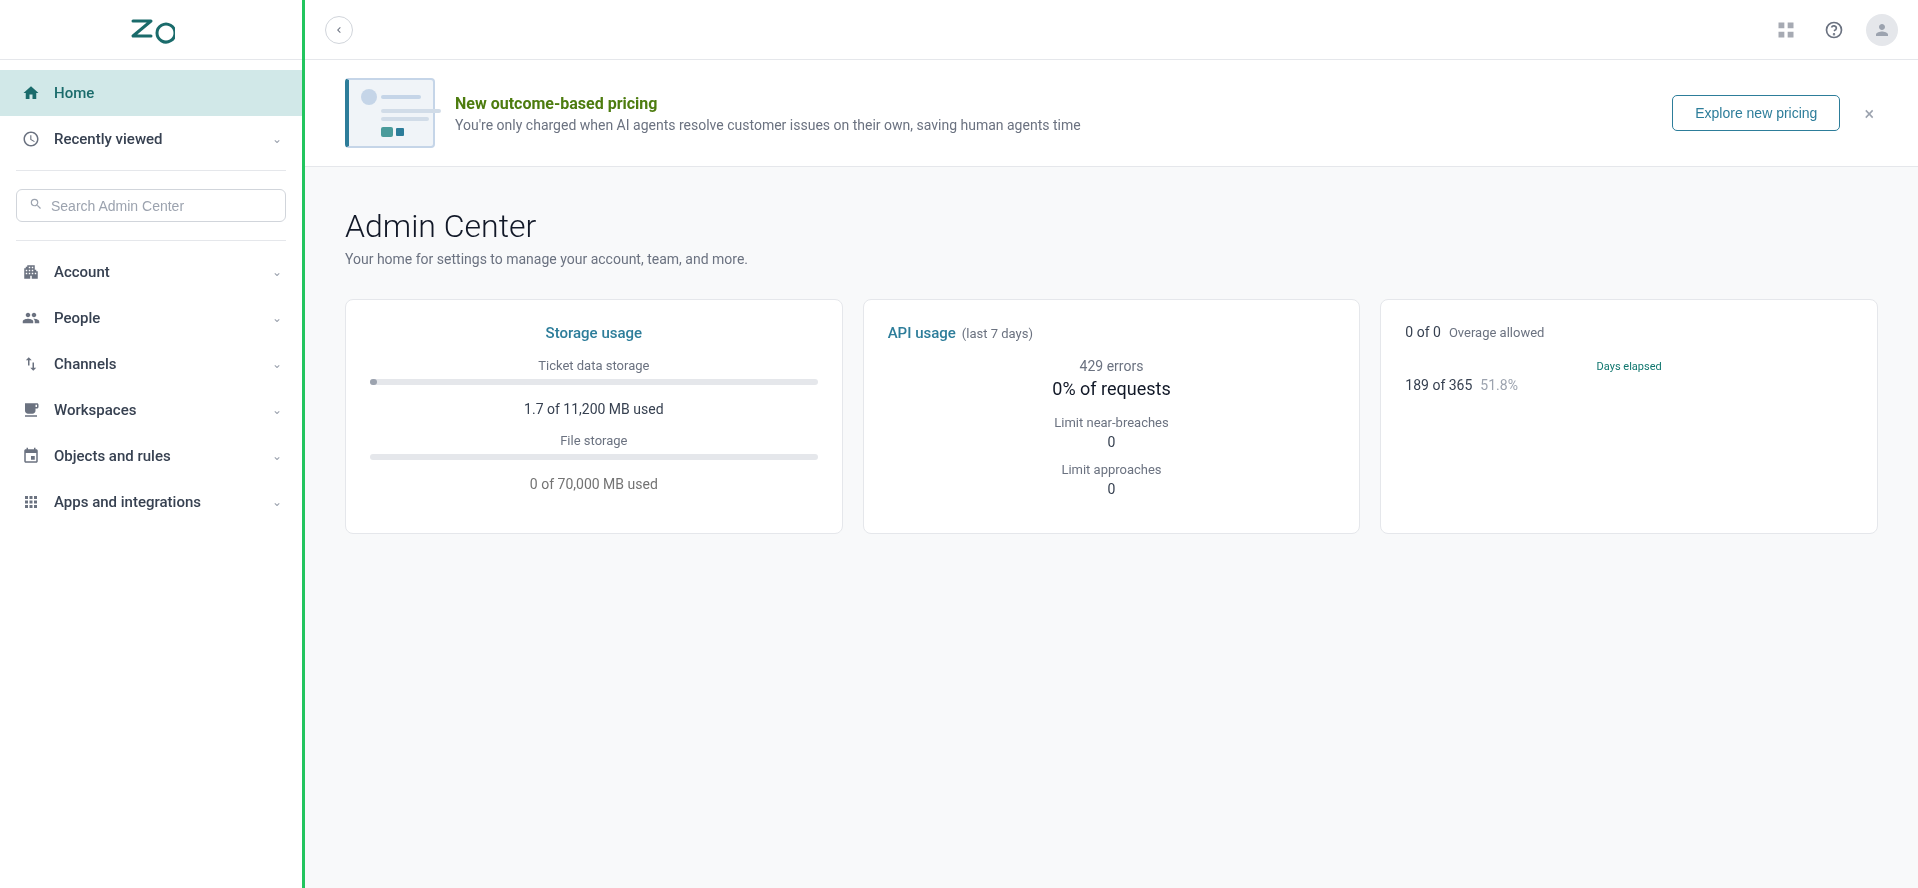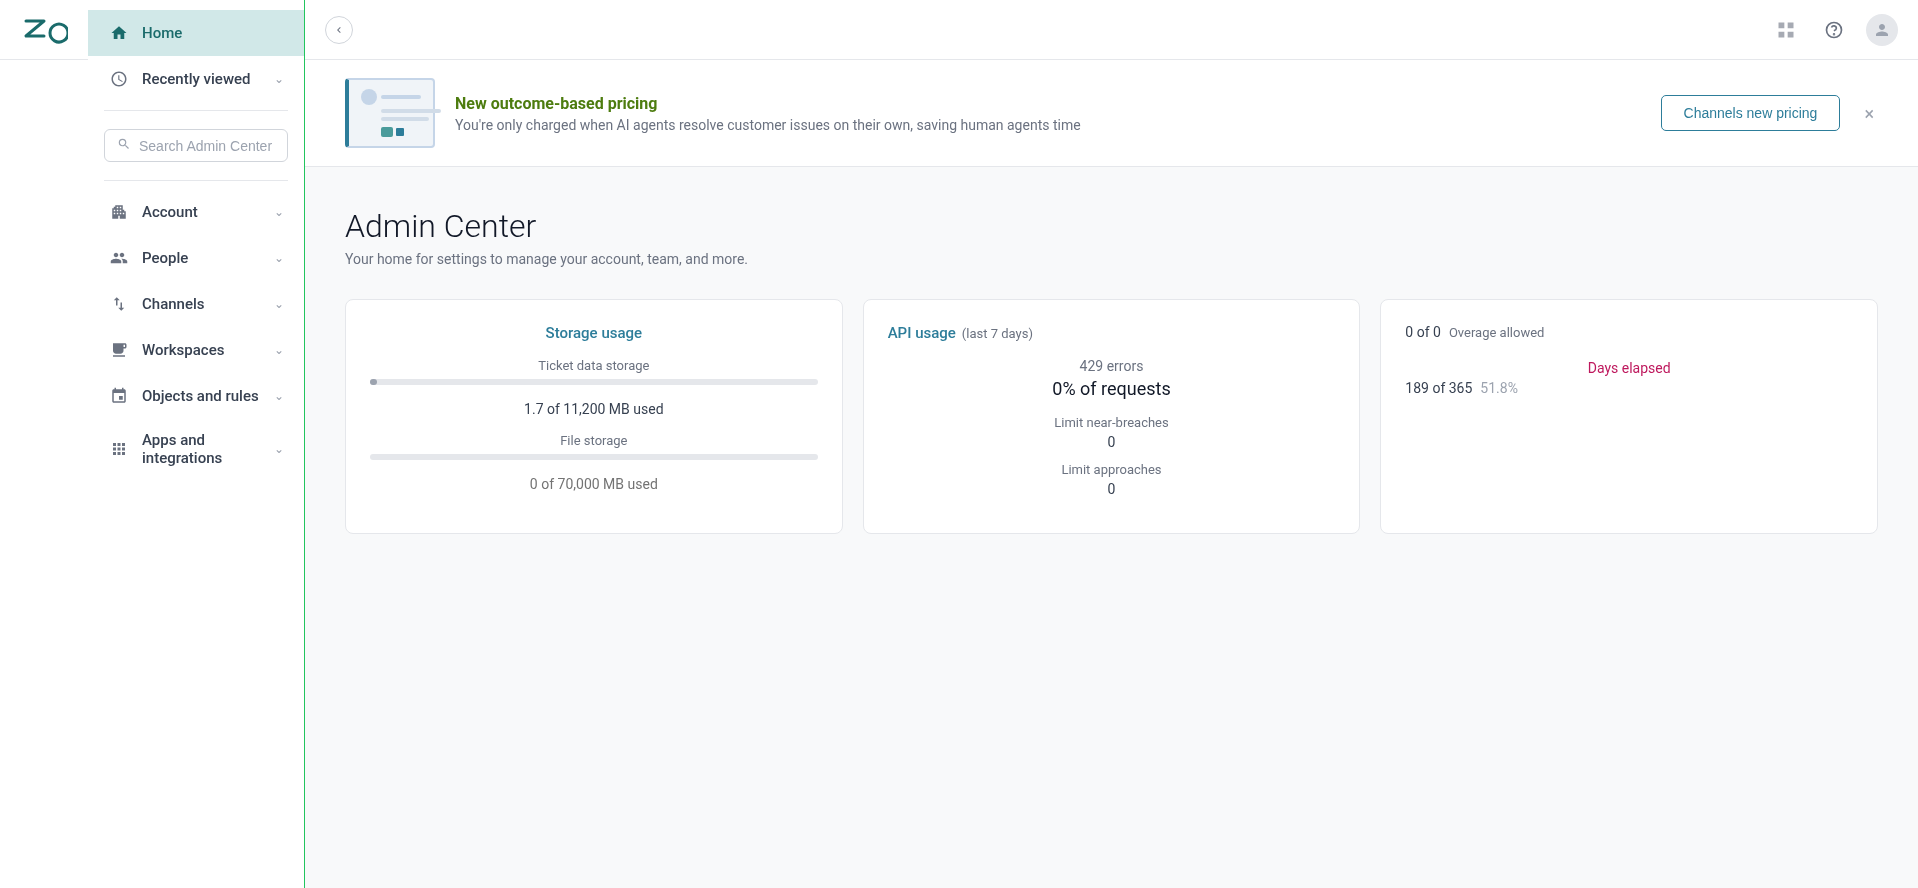--- a/index.html
+++ b/index.html
@@ -5,22 +5,22 @@
     * { box-sizing: border-box; margin: 0; padding: 0; }
     body { font-family: -apple-system, BlinkMacSystemFont, 'Segoe UI', Roboto, sans-serif; background: #f3f4f6; display: flex; height: 888px; overflow: hidden; }
 
     
     .sidebar {
       width: 305px;
       min-width: 305px;
       background: #ffffff;
       height: 100%;
       display: flex;
-      flex-direction: row;
-      border-right: 1px solid #22c55e;
+      flex-direction: column;
+      border-right: 3px solid #22c55e;
       overflow-y: auto;
     }
 
     .sidebar-logo {
       display: flex;
       align-items: center;
       justify-content: center;
       height: 60px;
       padding: 0 20px;
       border-bottom: 1px solid #e5e7eb;
@@ -342,22 +342,22 @@
       font-size: 14px;
       color: #374151;
     }
 
     .stat-row-sub {
       font-size: 13px;
       color: #6b7280;
     }
 
     .stat-days-label {
-      font-size: 14px;
-      color: #be185d;
+      font-size: 11px;
+      color: #0f766e;
       margin-bottom: 4px;
     }
 
     .stat-days-val {
       font-size: 14px;
       color: #374151;
     }
 
     .stat-pct {
       font-size: 14px;
@@ -589,21 +589,21 @@
           </div>
         </div>
       </div>
 
       <div class="banner-text">
         <div class="banner-title">New outcome-based pricing</div>
         <div class="banner-subtitle">You're only charged when AI agents resolve customer issues on their own,
 saving human agents time</div>
       </div>
 
-      <button class="explore-btn">Channels new pricing</button>
+      <button class="explore-btn">Explore new pricing</button>
 
       <span class="close-banner">×</span>
     </div>
 
     <div class="page-content">
       <h1 class="page-title">Admin Center</h1>
       <p class="page-subtitle">Your home for settings to manage your account, team, and more.</p>
 
       <div class="stats-grid">
 

